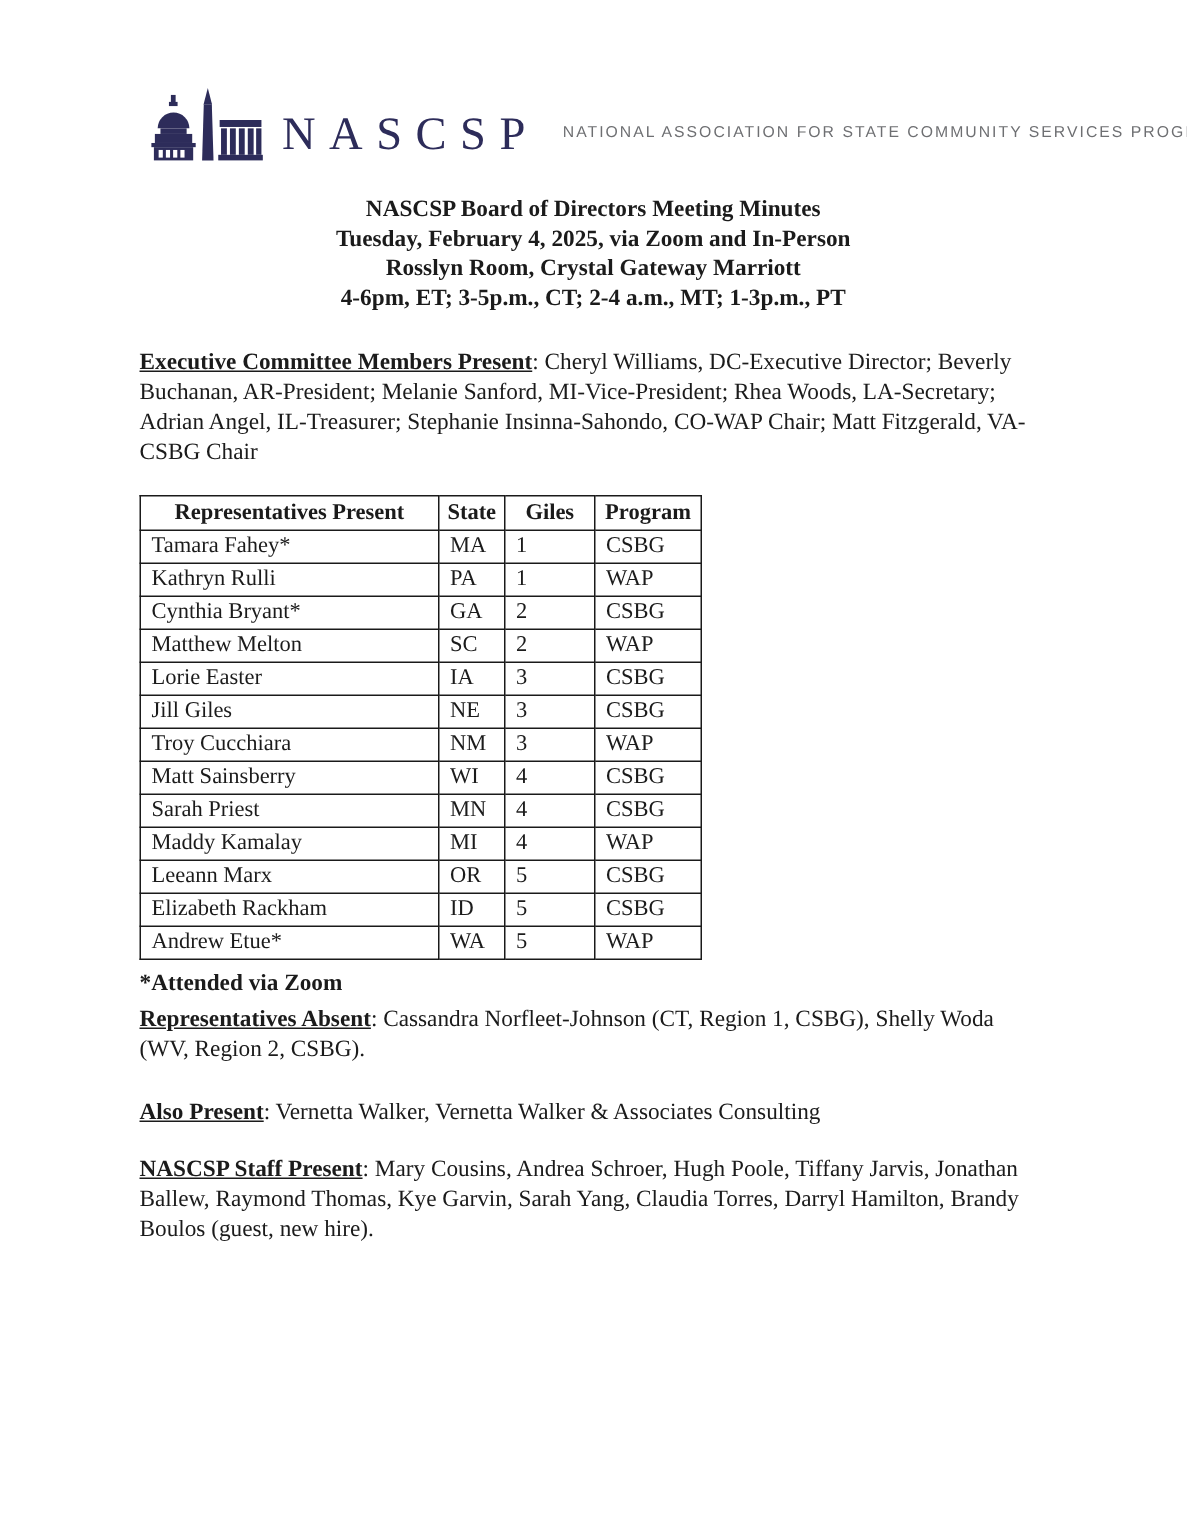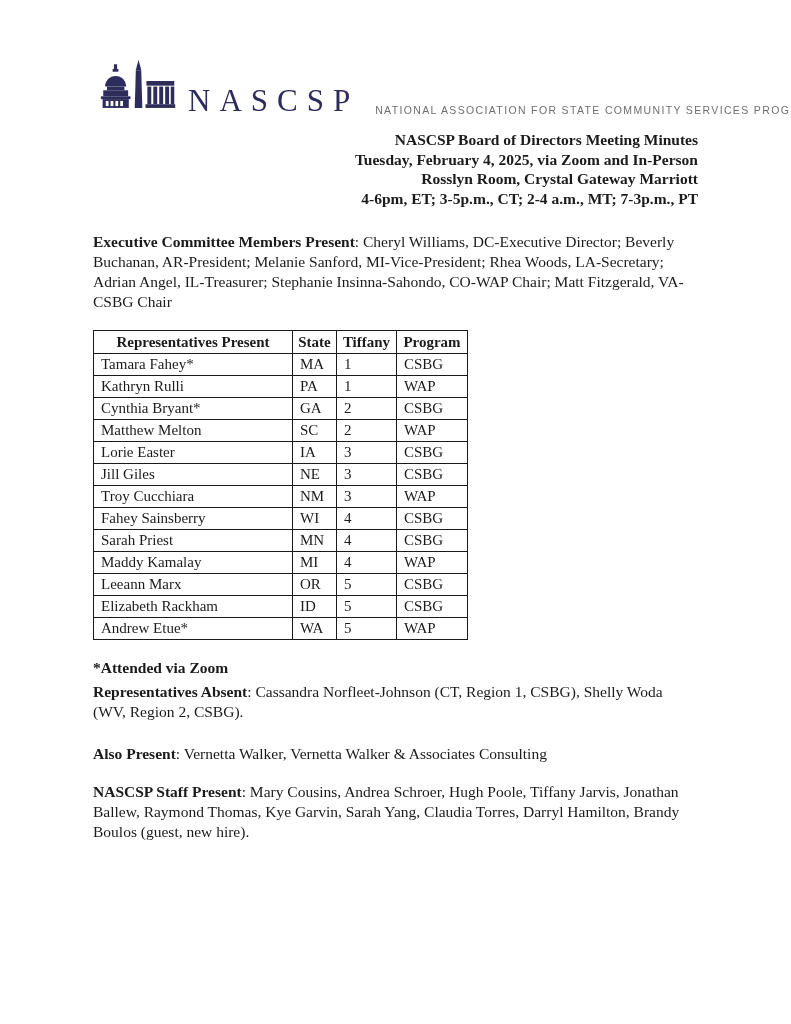--- a/index.html
+++ b/index.html
@@ -9,21 +9,21 @@
     width: 791px;
     height: 1024px;
     background: #ffffff;
     font-family: "Liberation Serif", serif;
     color: #1b1b1b;
     overflow: hidden;
   }
   
   .logo-row {
     display: flex;
-    align-items: flex-end;
+    align-items: center;
     margin: 56px 0 0 100px;
     height: 60px;
   }
   .logo-icon svg { width: 78px; height: 57px; display: block; }
   .logo-acronym {
     font-size: 31px;
     letter-spacing: 9px;
     color: #2d2c5a;
     margin-left: 10px;
     line-height: 1;
@@ -40,21 +40,21 @@
     font-size: 10.5px;
     letter-spacing: 1.35px;
     color: #6e6f72;
     white-space: nowrap;
     padding-top: 4px;
   }
   
   .content { padding: 0 93px; }
   .title-block {
     margin-top: 14px;
-    text-align: right;
+    text-align: center;
     font-weight: bold;
     font-size: 15.5px;
     line-height: 19.5px;
   }
   .para { font-size: 15.5px; line-height: 20px; }
   .exec-para { margin-top: 24px; }
   
   table.rep-table {
     margin-top: 18px;
     border-collapse: collapse;
@@ -67,25 +67,25 @@
     overflow: hidden;
     white-space: nowrap;
   }
   .rep-table th { font-weight: bold; text-align: center; padding: 2.5px 1px; }
   .rep-table td { text-align: left; padding: 2px 7px; }
   .rep-table col.c0 { width: 199px; }
   .rep-table col.c1 { width: 44px; }
   .rep-table col.c2 { width: 60px; }
   .rep-table col.c3 { width: 71px; }
   
-  .footnote { font-weight: bold; font-size: 15.5px; line-height: 20px; margin-top: 18px; }
+  .footnote { font-weight: bold; font-size: 15.5px; line-height: 20px; margin-top: 6px; }
   .absent-para { margin-top: 4px; }
   .staff-para { margin-top: 18px; }
   .also-para { margin-top: 22px; }
-  strong.label { font-weight: bold; }
+  strong.label { font-weight: bold; text-decoration: underline; }
 </style>
 </head>
 <body>
 
 <div class="page">
 
   <header class="logo-row">
     <span class="logo-icon">
       <svg viewBox="0 0 84 60" xmlns="http://www.w3.org/2000/svg" fill="#2d2c5a">
 
@@ -117,37 +117,37 @@
     <span class="logo-divider"></span>
     <span class="logo-tagline">NATIONAL ASSOCIATION FOR STATE COMMUNITY SERVICES PROGRAMS</span>
   </header>
 
   <div class="content">
 
     <div class="title-block">
       <div>NASCSP Board of Directors Meeting Minutes</div>
       <div>Tuesday, February 4, 2025, via Zoom and In-Person</div>
       <div>Rosslyn Room, Crystal Gateway Marriott</div>
-      <div>4-6pm, ET; 3-5p.m., CT; 2-4 a.m., MT; 7-3p.m., PT</div>
+      <div>4-6pm, ET; 3-5p.m., CT; 2-4 a.m., MT; 1-3p.m., PT</div>
     </div>
 
     <p class="para exec-para"><strong class="label">Executive Committee Members Present</strong><span>: Cheryl Williams, DC-Executive Director; Beverly Buchanan, AR-President; Melanie Sanford, MI-Vice-President; Rhea Woods, LA-Secretary; Adrian Angel, IL-Treasurer; Stephanie Insinna-Sahondo, CO-WAP Chair; Matt Fitzgerald, VA-CSBG Chair</span></p>
 
     <table class="rep-table">
       <colgroup>
         <col class="c0">
           <col class="c1">
           <col class="c2">
           <col class="c3">
       </colgroup>
       <thead>
         <tr>
           <th>Representatives Present</th>
           <th>State</th>
-          <th>Tiffany</th>
+          <th>Giles</th>
           <th>Program</th>
         </tr>
       </thead>
       <tbody>
           <tr>
             <td class="c0">Tamara Fahey*</td>
             <td class="c1">MA</td>
             <td class="c2">1</td>
             <td class="c3">CSBG</td>
           </tr>
@@ -181,21 +181,21 @@
             <td class="c2">3</td>
             <td class="c3">CSBG</td>
           </tr>
           <tr>
             <td class="c0">Troy Cucchiara</td>
             <td class="c1">NM</td>
             <td class="c2">3</td>
             <td class="c3">WAP</td>
           </tr>
           <tr>
-            <td class="c0">Fahey Sainsberry</td>
+            <td class="c0">Matt Sainsberry</td>
             <td class="c1">WI</td>
             <td class="c2">4</td>
             <td class="c3">CSBG</td>
           </tr>
           <tr>
             <td class="c0">Sarah Priest</td>
             <td class="c1">MN</td>
             <td class="c2">4</td>
             <td class="c3">CSBG</td>
           </tr>

